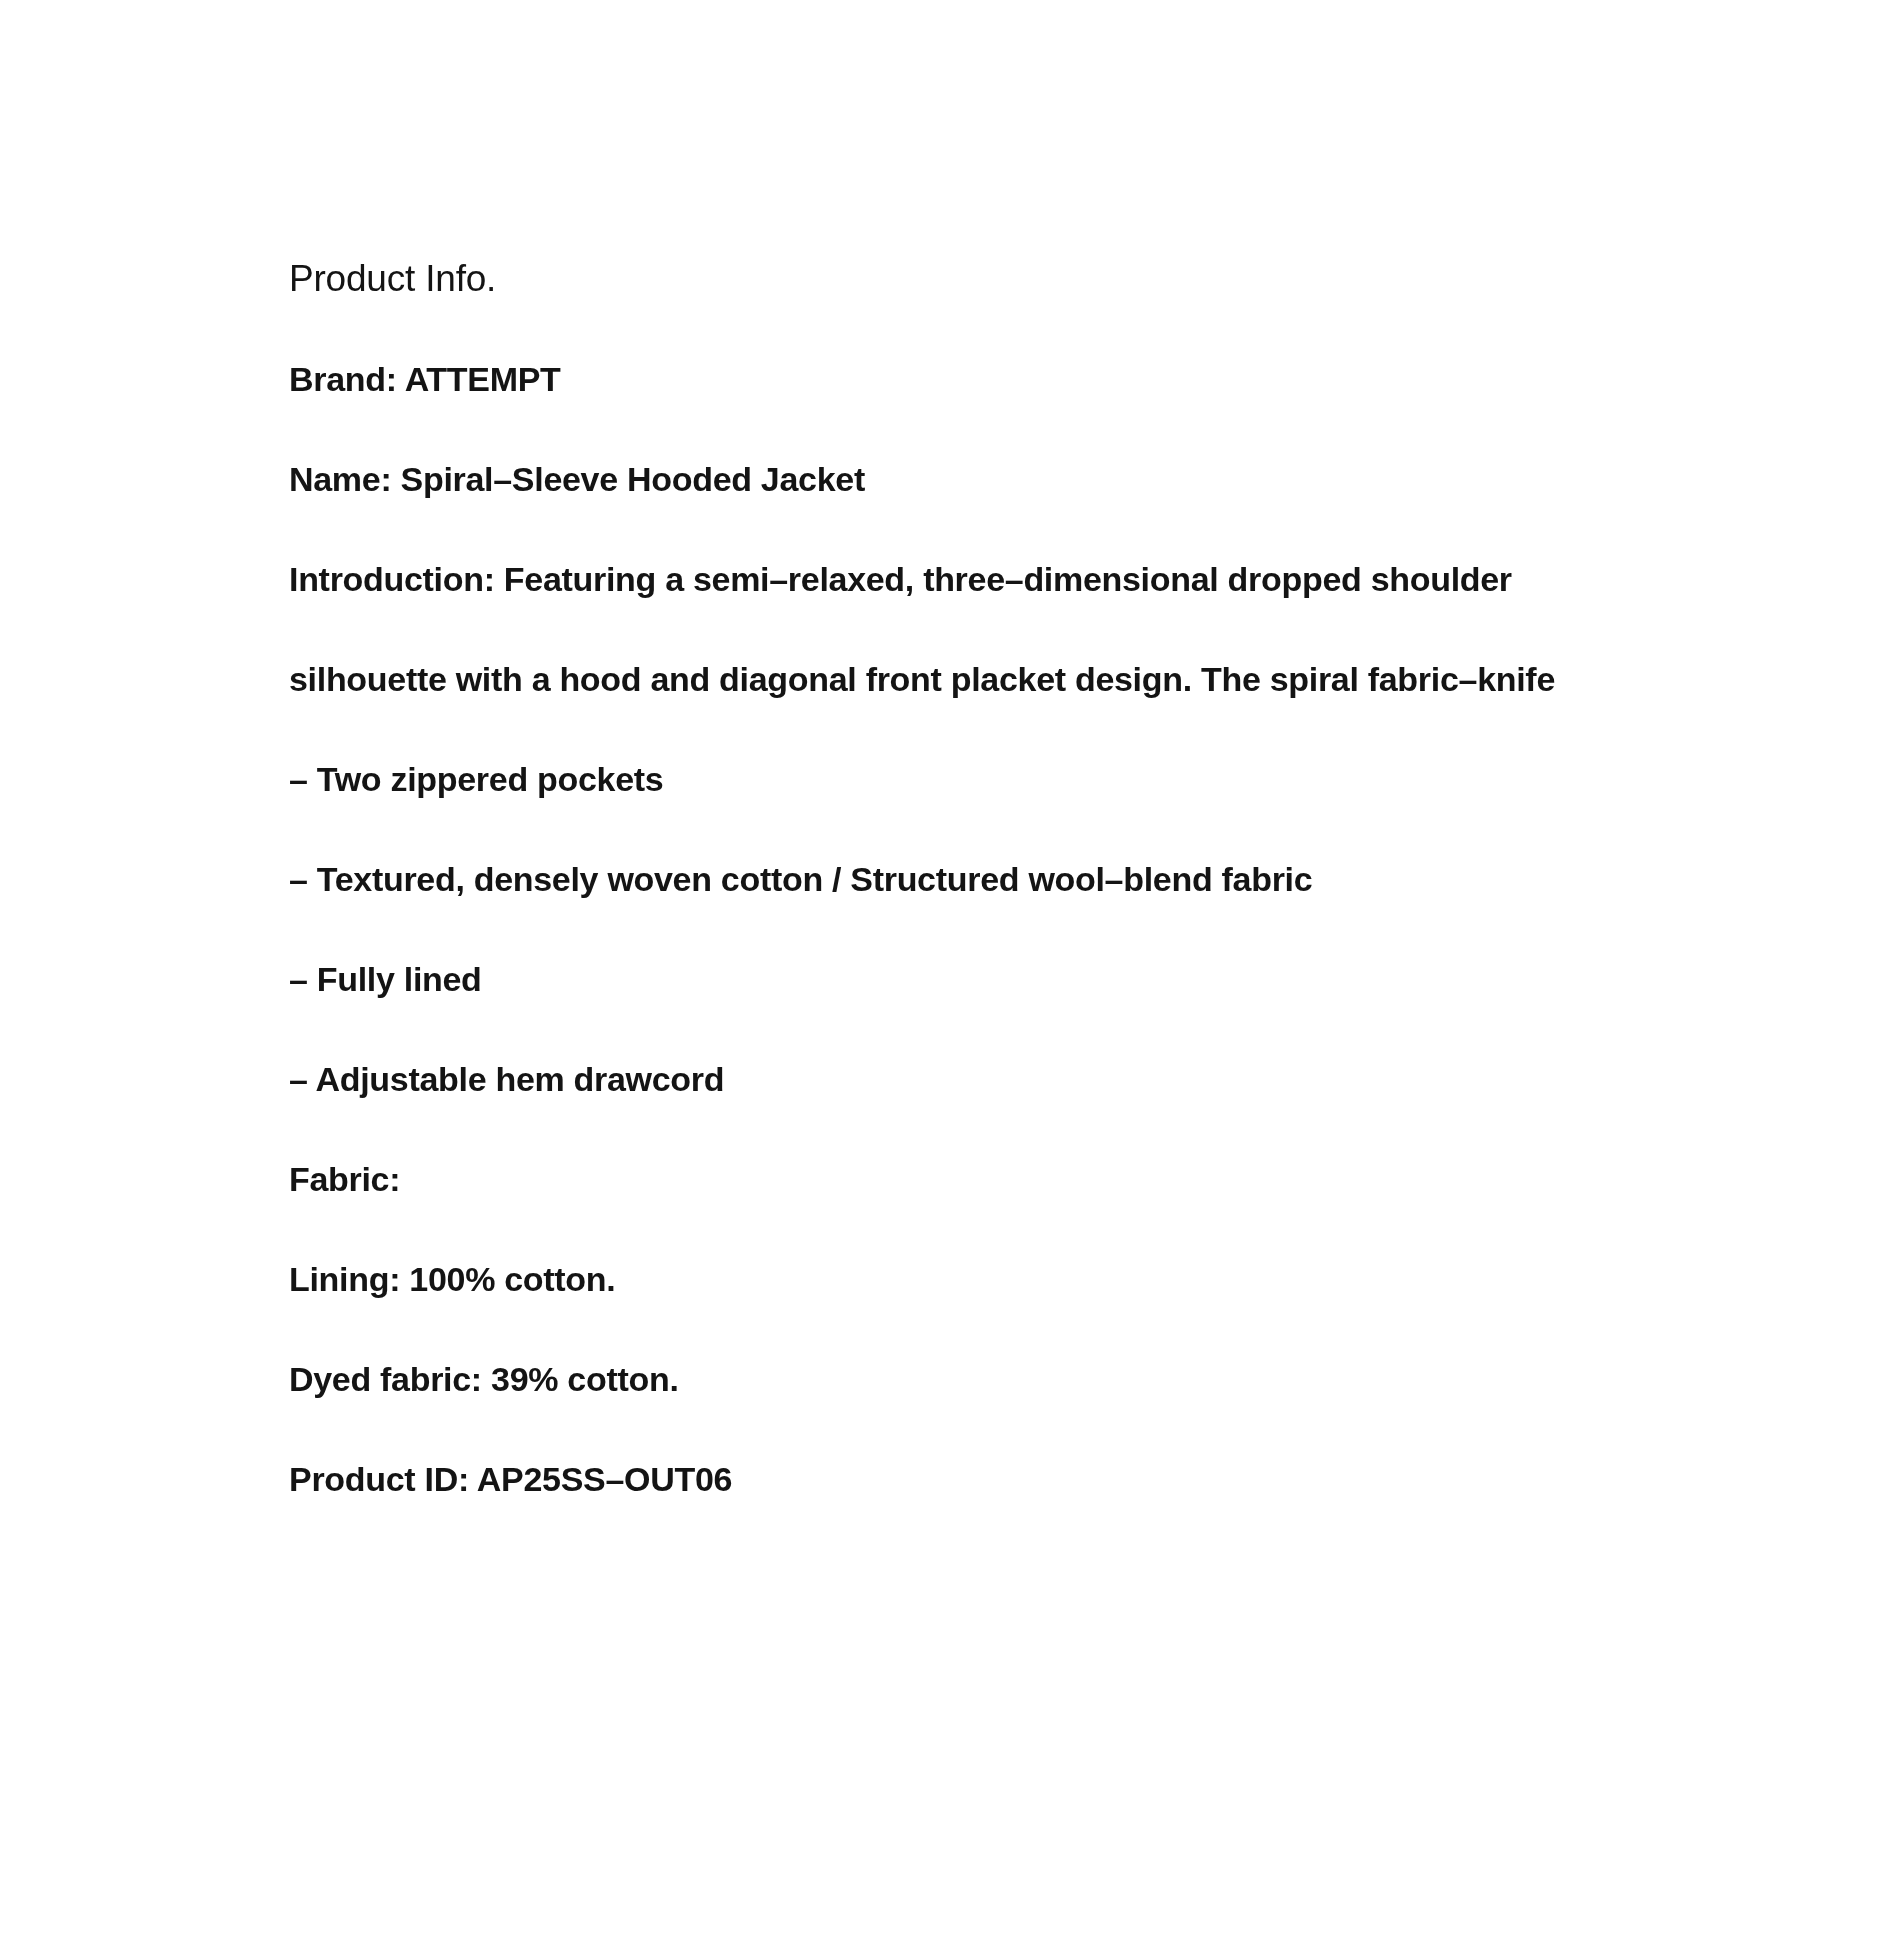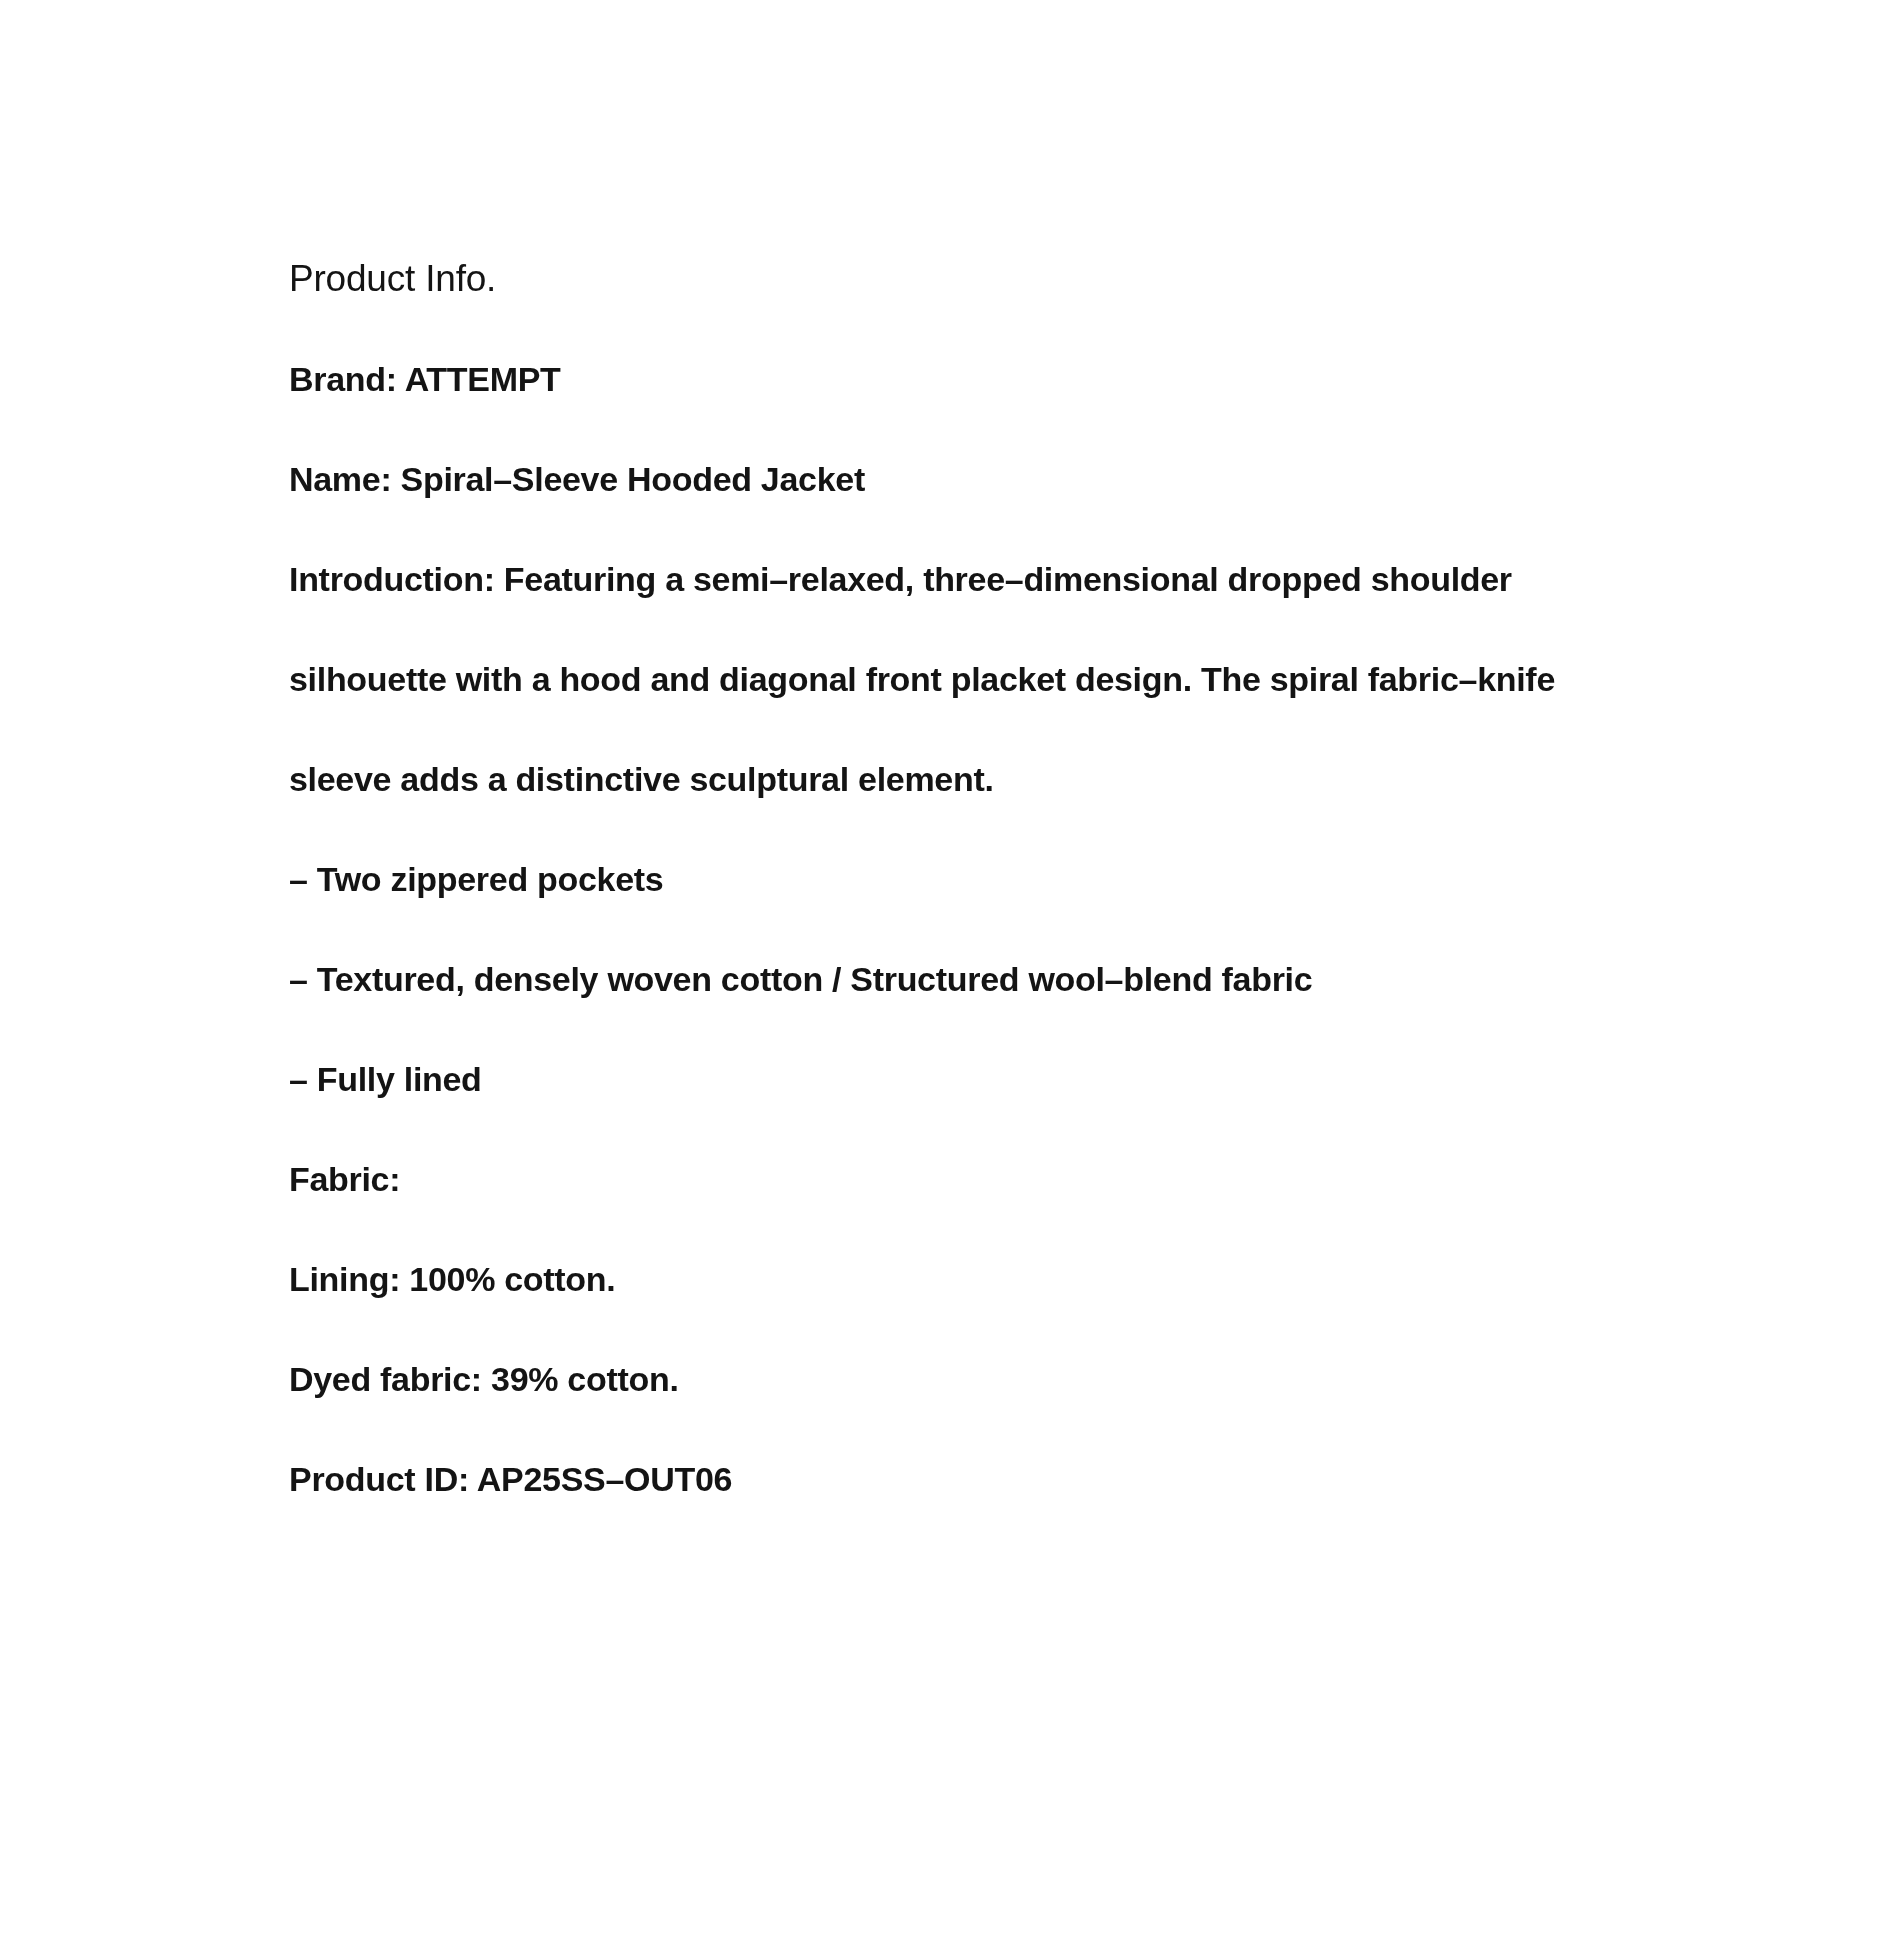--- a/index.html
+++ b/index.html
@@ -41,25 +41,25 @@
 
 <main class="doc">
   <h1>Product Info.</h1>
 
   <p>Brand: ATTEMPT</p>
 
   <p>Name: Spiral–Sleeve Hooded Jacket</p>
 
   <p>Introduction: Featuring a semi–relaxed, three–dimensional dropped shoulder</p>
   <p>silhouette with a hood and diagonal front placket design. The spiral fabric–knife</p>
-  <p>sleeve adds a distinctive sculptural element.</p>
 
   <p>– Two zippered pockets</p>
   <p>– Textured, densely woven cotton / Structured wool–blend fabric</p>
   <p>– Fully lined</p>
+  <p>– Adjustable hem drawcord</p>
 
   <p>Fabric:</p>
   <p>Lining: 100% cotton.</p>
   <p>Dyed fabric: 39% cotton.</p>
 
   <p>Product ID: AP25SS–OUT06</p>
 </main>
 
 
 </body></html>

